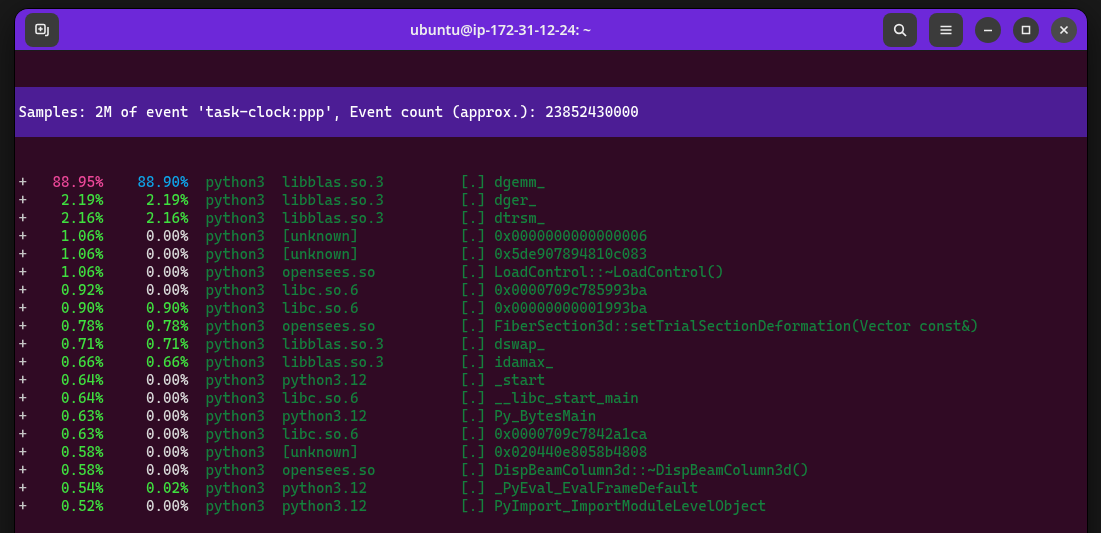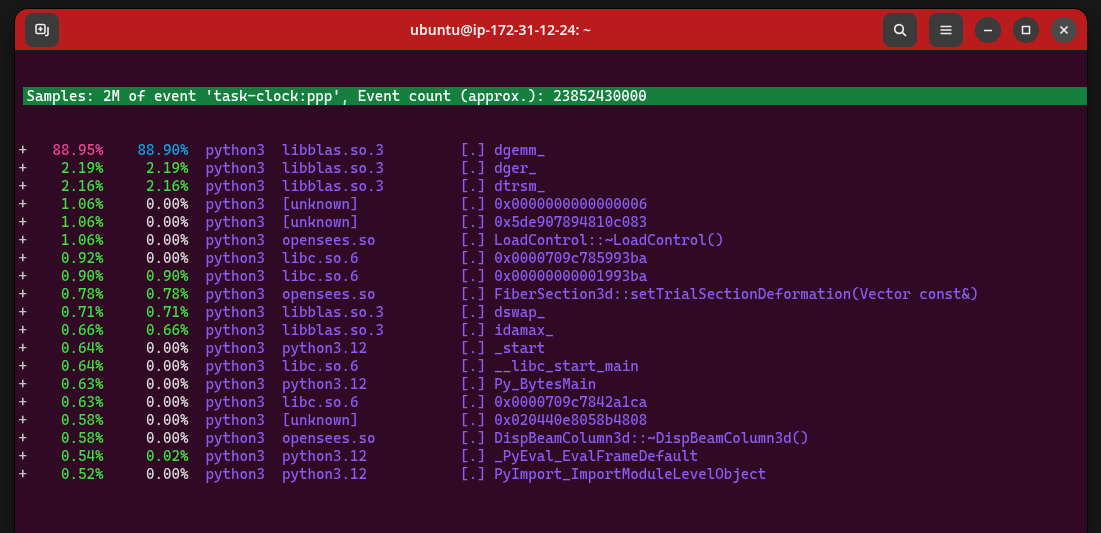--- a/index.html
+++ b/index.html
@@ -17,21 +17,21 @@
   .window {
     width: 1074px;
     background: #2c2c2c;
     border-radius: 14px;
     overflow: hidden;
     box-shadow: 0 8px 40px rgba(0,0,0,.6);
     border: 1px solid #000;
   }
   .titlebar {
     height: 42px;
-    background: #b91c1c;
+    background: #6d28d9;
     display: flex;
     align-items: center;
     padding: 0 10px;
     border-bottom: 1px solid #1b1b1b;
   }
   .tb-left { display:flex; gap:8px; align-items:center; width:120px;}
   .tb-center { flex:1; text-align:center; font-family: system-ui, sans-serif; font-size:14px; font-weight:600; color:#eee;}
   .tb-right { display:flex; gap:12px; align-items:center; justify-content:flex-end; width:220px;}
   .icon-pill {
     width:34px; height:34px; border-radius:8px; background:#3b3b3b; display:flex; align-items:center; justify-content:center;
@@ -43,28 +43,28 @@
   }
   .win-btn.close { background:#4a4a4a; }
   svg { display:block; }
   .term {
     background: #300A24;
     color: #d9d9d9;
     padding: 0 0 4px 0;
     white-space: pre;
     overflow: hidden;
   }
-  .hdr { background:#15803d; color:#fff; padding:0 4px;margin-left:8px; }
+  .hdr { background:#4c1d95; color:#fff; padding:16px 4px; }
   .row { padding:0 4px; }
   .children-red { color:#ec4899; }
   .children-green { color:#3fe03f; }
   .self-red { color:#0ea5e9; }
   .self-green { color:#3fe03f; }
   .plus { color:#c4c4c4; }
-  .cmd, .obj, .sym { color:#8b5cf6; }
+  .cmd, .obj, .sym { color:#15803d; }
 </style>
 </head>
 <body>
 
 <div class="window">
   <div class="titlebar">
     <div class="tb-left">
       <div class="icon-pill">
         <svg width="16" height="16" viewBox="0 0 16 16" fill="none" stroke="currentColor" stroke-width="1.6">
           <rect x="2" y="2.5" width="9" height="9" rx="1.5"></rect>

